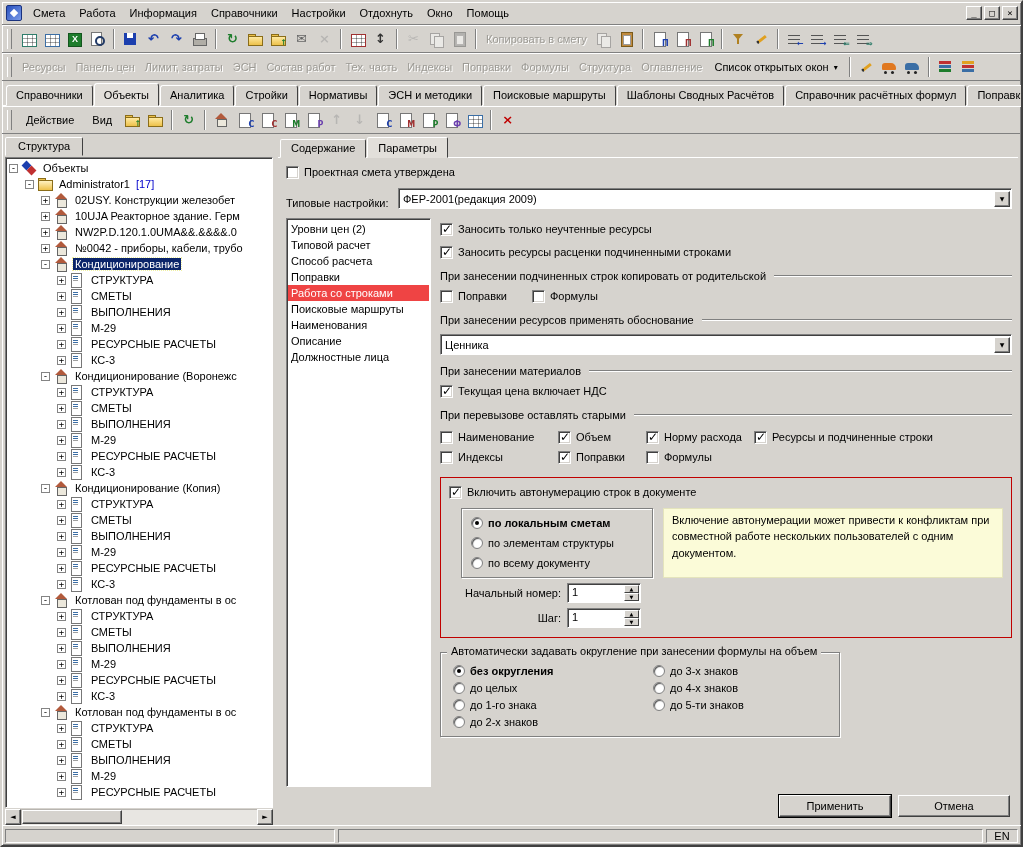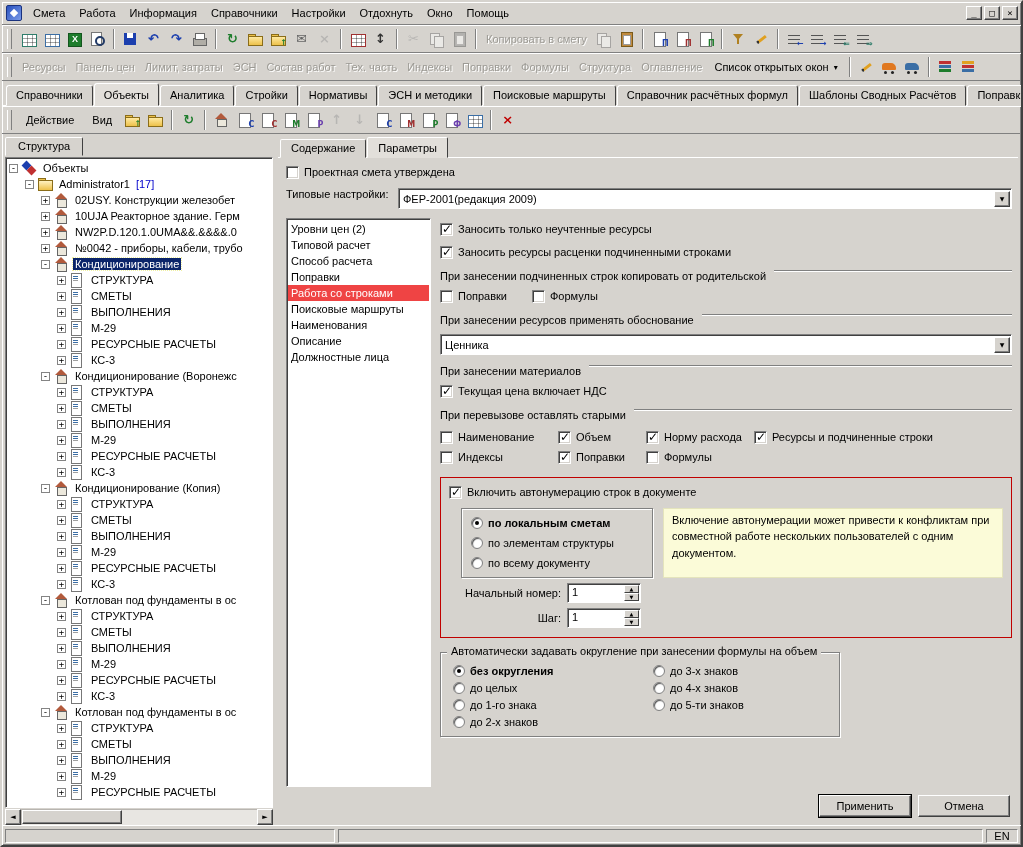--- a/index.html
+++ b/index.html
@@ -85,61 +85,61 @@
   .hscroll{height:16px;display:flex;flex:none;margin-top:1px;}
   .sbtn{width:16px;height:16px;background:#d6d3ce;border:1px solid;border-color:#fff #404040 #404040 #fff;box-shadow:inset -1px -1px 0 #808080;display:flex;align-items:center;justify-content:center;font-size:7px;font-family:"DejaVu Sans",sans-serif;flex:none;}
   .strack{flex:1;background:#e8e6e2;box-shadow:inset 1px 1px 0 #b8b5b0;position:relative;}
   .sthumb{position:absolute;left:1px;top:1px;width:100px;height:14px;background:#d6d3ce;border:1px solid;border-color:#fff #404040 #404040 #fff;box-shadow:inset -1px -1px 0 #808080;}
   
   .right-panel{flex:1;display:flex;flex-direction:column;min-height:0;min-width:0;}
   .rp-tabs{height:21px;flex:none;display:flex;align-items:flex-end;padding-left:2px;border-bottom:1px solid #fff;}
   .rtab{padding:2px 10px 3px;border:1px solid;border-color:#fff #404040 transparent #fff;border-radius:2px 2px 0 0;margin-right:1px;position:relative;top:1px;background:#d6d3ce;}
   .rtab.active{padding-top:4px;background:#e2dfda;z-index:2;}
   .rp-body{flex:1;display:flex;flex-direction:column;padding:6px 6px 4px 8px;min-height:0;overflow:hidden;}
-  .row{display:flex;align-items:flex-start;}
+  .row{display:flex;align-items:flex-end;}
   .preset-row{margin-top:8px;}
   .plabel{width:112px;flex:none;}
   .combo{height:21px;background:#fff;border:1px solid;border-color:#808080 #fff #fff #808080;box-shadow:inset 1px 1px 0 #404040;display:flex;align-items:center;flex:1;min-width:0;}
   .combo.wide{width:100%;flex:none;margin-top:2px;}
   .cval{flex:1;padding:0 4px;overflow:hidden;white-space:nowrap;}
   .dbtn{width:16px;height:16px;margin:1px;background:#d6d3ce;border:1px solid;border-color:#fff #404040 #404040 #fff;box-shadow:inset -1px -1px 0 #808080;display:flex;align-items:center;justify-content:center;font-size:6px;font-family:"DejaVu Sans",sans-serif;flex:none;}
   .settings{flex:1;display:flex;gap:9px;margin-top:9px;min-height:0;}
   .nav{width:145px;flex:none;background:#fff;border:1px solid;border-color:#808080 #fff #fff #808080;box-shadow:inset 1px 1px 0 #404040;padding:2px 1px;}
   .navitem{height:16px;line-height:16px;padding:0 3px;white-space:nowrap;overflow:hidden;}
   .navitem.selected{background:#ef4444;color:#fff;}
   .opts{flex:1;display:flex;flex-direction:column;min-width:0;}
   .col{display:flex;flex-direction:column;gap:7px;margin-top:3px;}
   .check,.radio{display:inline-flex;align-items:center;gap:5px;height:16px;white-space:nowrap;}
   .cbox{width:13px;height:13px;background:#fff;border:1px solid;border-color:#808080 #fff #fff #808080;box-shadow:inset 1px 1px 0 #404040, inset -1px -1px 0 #d6d3ce;position:relative;flex:none;}
   .cbox.on::after{content:"✓";position:absolute;left:1px;top:-2px;font-size:12px;font-weight:bold;font-family:"DejaVu Sans",sans-serif;}
   .rdot{width:12px;height:12px;border-radius:50%;background:#fff;border:1px solid #808080;box-shadow:inset 1px 1px 1px #555;position:relative;flex:none;}
   .rdot.on::after{content:"";position:absolute;left:3px;top:3px;width:4px;height:4px;border-radius:50%;background:#000;}
   .clabel.b{font-weight:bold;}
-  .sechead{display:flex;align-items:flex-start;margin:10px 0 6px;}
+  .sechead{display:flex;align-items:center;margin:10px 0 6px;}
   .hline{flex:1;height:2px;margin-left:8px;border-top:1px solid #808080;border-bottom:1px solid #fff;}
   #copy-checks .check:first-child{width:92px;}
   .recallrow{display:flex;align-items:center;height:20px;}
   .recallrow .check:nth-child(1){width:118px;}
   .recallrow .check:nth-child(2){width:88px;}
   .recallrow .check:nth-child(3){width:108px;align-items:center;}
   .redbox{border:1px solid #c00000;margin-top:10px;padding:6px 8px 9px;}
   .an-row{display:flex;align-items:stretch;margin:7px 0 4px 12px;}
   .an-group{width:192px;flex:none;border:1px solid #808080;box-shadow:1px 1px 0 #fff, inset 1px 1px 0 #fff;padding:6px 9px;display:flex;flex-direction:column;gap:4px;}
   .note{flex:1;margin-left:10px;background:#fbfbd8;border:1px solid #e4e4bc;padding:3px 8px;line-height:1.5;}
   .spinrow{display:flex;align-items:center;margin:5px 0 0 12px;}
   .slabel{width:100px;text-align:right;margin-right:6px;flex:none;}
   .spin{width:74px;height:20px;background:#fff;border:1px solid;border-color:#808080 #fff #fff #808080;box-shadow:inset 1px 1px 0 #404040;display:flex;flex:none;}
   .sval{flex:1;padding:2px 4px;}
   .spbtns{width:15px;display:flex;flex-direction:column;margin:1px;flex:none;}
   .spb{flex:1;display:flex;align-items:center;justify-content:center;font-size:5px;font-family:"DejaVu Sans",sans-serif;background:#d6d3ce;border:1px solid;border-color:#fff #404040 #404040 #fff;}
   .groupbox{position:relative;width:400px;border:1px solid #808080;box-shadow:1px 1px 0 #fff, inset 1px 1px 0 #fff;margin-top:14px;padding:10px 8px 5px;}
   .legend{position:absolute;top:-8px;left:6px;background:#d6d3ce;padding:0 4px;}
   .roundgrid{display:grid;grid-template-rows:repeat(4,17px);grid-auto-flow:column;grid-template-columns:200px auto;align-items:center;margin-left:4px;}
   .btnrow{margin-top:auto;display:flex;justify-content:flex-end;gap:7px;padding:8px 2px 4px;flex:none;}
-  .btn{width:92px;height:22px;font-family:inherit;font-size:11px;background:#d6d3ce;border:1px solid;border-color:#fff #404040 #404040 #fff;box-shadow:inset -1px -1px 0 #808080;}
+  .btn{width:112px;height:22px;font-family:inherit;font-size:11px;background:#d6d3ce;border:1px solid;border-color:#fff #404040 #404040 #fff;box-shadow:inset -1px -1px 0 #808080;}
   .btn.default{box-shadow:0 0 0 1px #000, inset -1px -1px 0 #808080;}
   
   .statusbar{height:20px;flex:none;display:flex;gap:3px;padding:3px 3px 2px;border-top:1px solid #fff;}
   .sseg{border:1px solid;border-color:#808080 #fff #fff #808080;}
   .sseg.wide1{width:330px;}
   .sseg.grow{flex:1;}
   .sseg.lang{width:32px;display:flex;align-items:center;justify-content:center;}
 </style>
 </head>
 <body>
@@ -330,22 +330,22 @@
 
   <div class="maintabs">
     <div class="tabstrip" id="main-tabs">
         <span class="mtab">Справочники</span>
         <span class="mtab active">Объекты</span>
         <span class="mtab">Аналитика</span>
         <span class="mtab">Стройки</span>
         <span class="mtab">Нормативы</span>
         <span class="mtab">ЭСН и методики</span>
         <span class="mtab">Поисковые маршруты</span>
+        <span class="mtab">Шаблоны Сводных Расчётов</span>
         <span class="mtab">Справочник расчётных формул</span>
-        <span class="mtab">Шаблоны Сводных Расчётов</span>
         <span class="mtab">Поправки</span>
       </div>
 
   </div>
 
   <div class="toolbar actionbar" id="tb-action">
       <span class="menubtn">Действие</span>
       <span class="menubtn">Вид</span>
       <span class="tbtn">
         <span class="icn folder">

